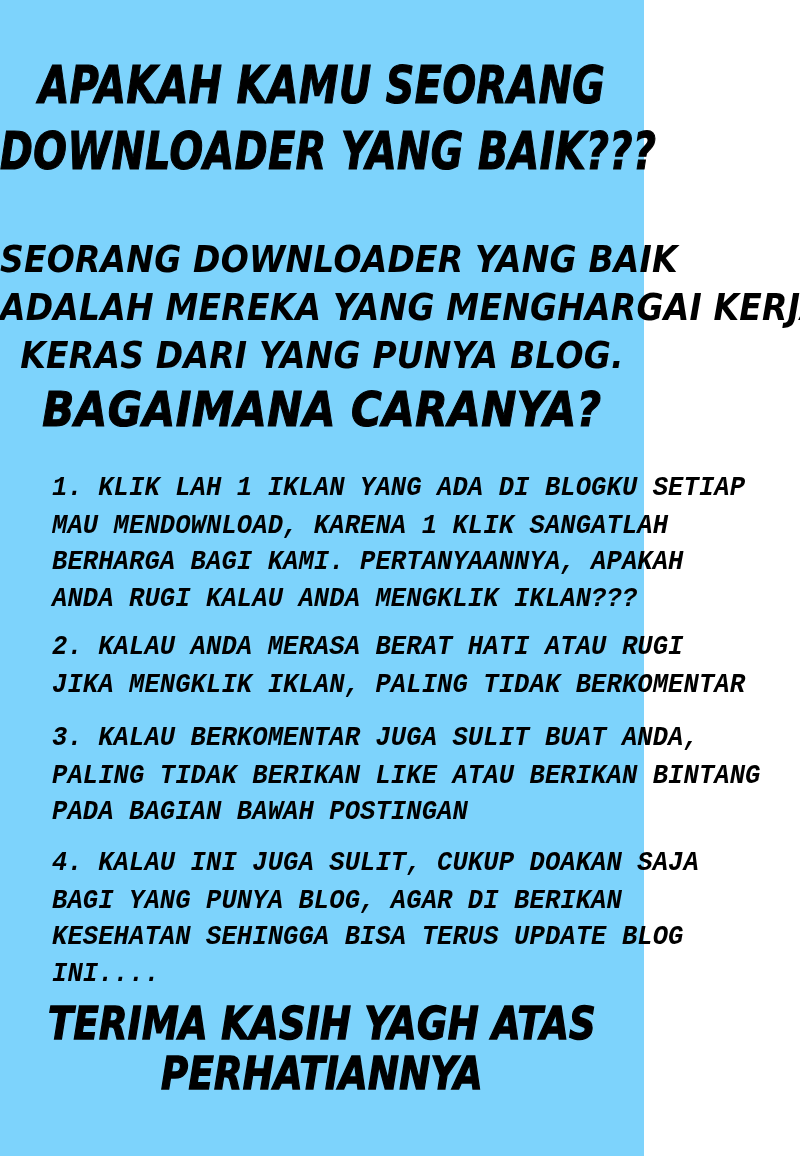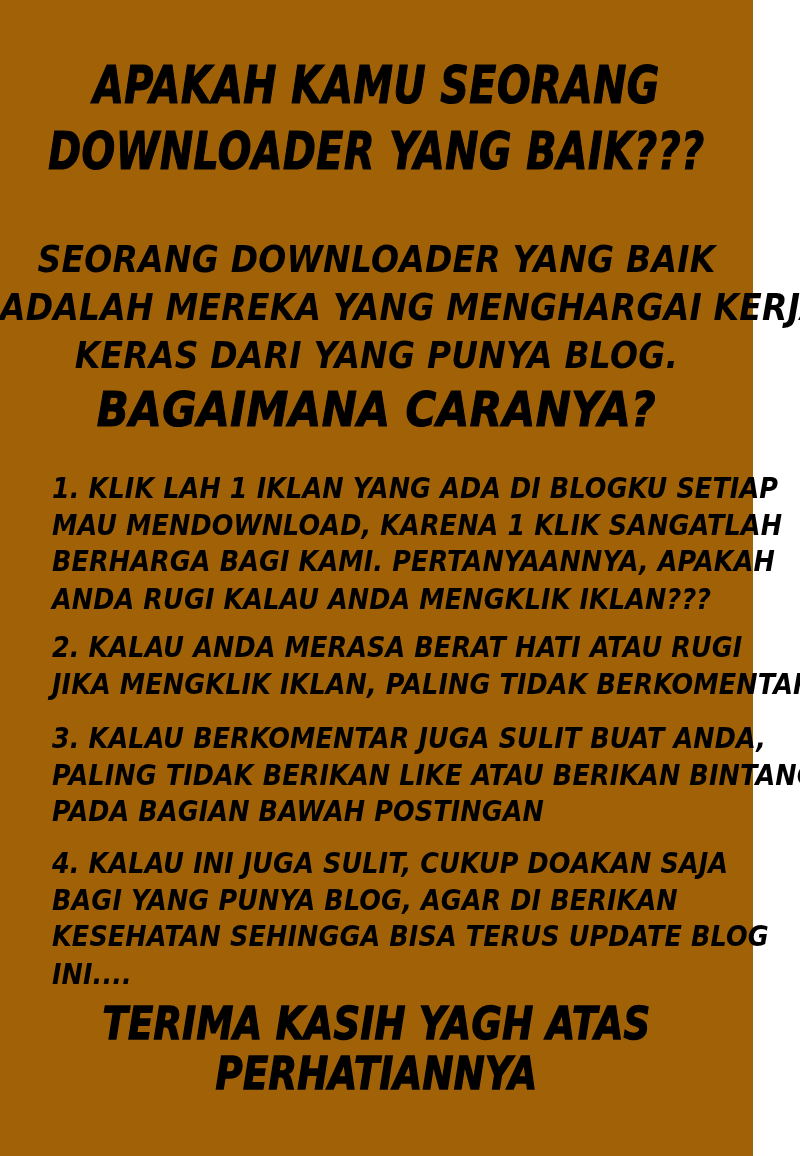--- a/index.html
+++ b/index.html
@@ -9,24 +9,24 @@
   }
   body {
     width: 800px;
     height: 1156px;
     position: relative;
     overflow: hidden;
     font-family: "DejaVu Sans", sans-serif;
     color: #000000;
   }
   .page {
-    width: 753px;
+    width: 644px;
     height: 1156px;
     position: relative;
-    background: #a16207;
+    background: #7dd3fc;
     box-sizing: border-box;
   }
 
   
   .headline {
     text-align: center;
     font-family: "DejaVu Sans", sans-serif;
     font-weight: 700;
     font-style: italic;
     font-stretch: condensed;
@@ -83,20 +83,21 @@
     -webkit-text-stroke: 1px #000;
     transform: scaleY(1.15);
     transform-origin: top center;
   }
 
   #steps {
     position: absolute;
     top: 470px;
     left: 52px;
     right: 16px;
+    font-family: Liberation Mono, monospace;
   }
   .step {
     font-weight: 700;
     font-style: italic;
     font-size: 25.5px;
     line-height: 1.32;
     text-transform: uppercase;
     letter-spacing: 0.1px;
     margin-bottom: 24px;
     transform: scaleY(1.1);

